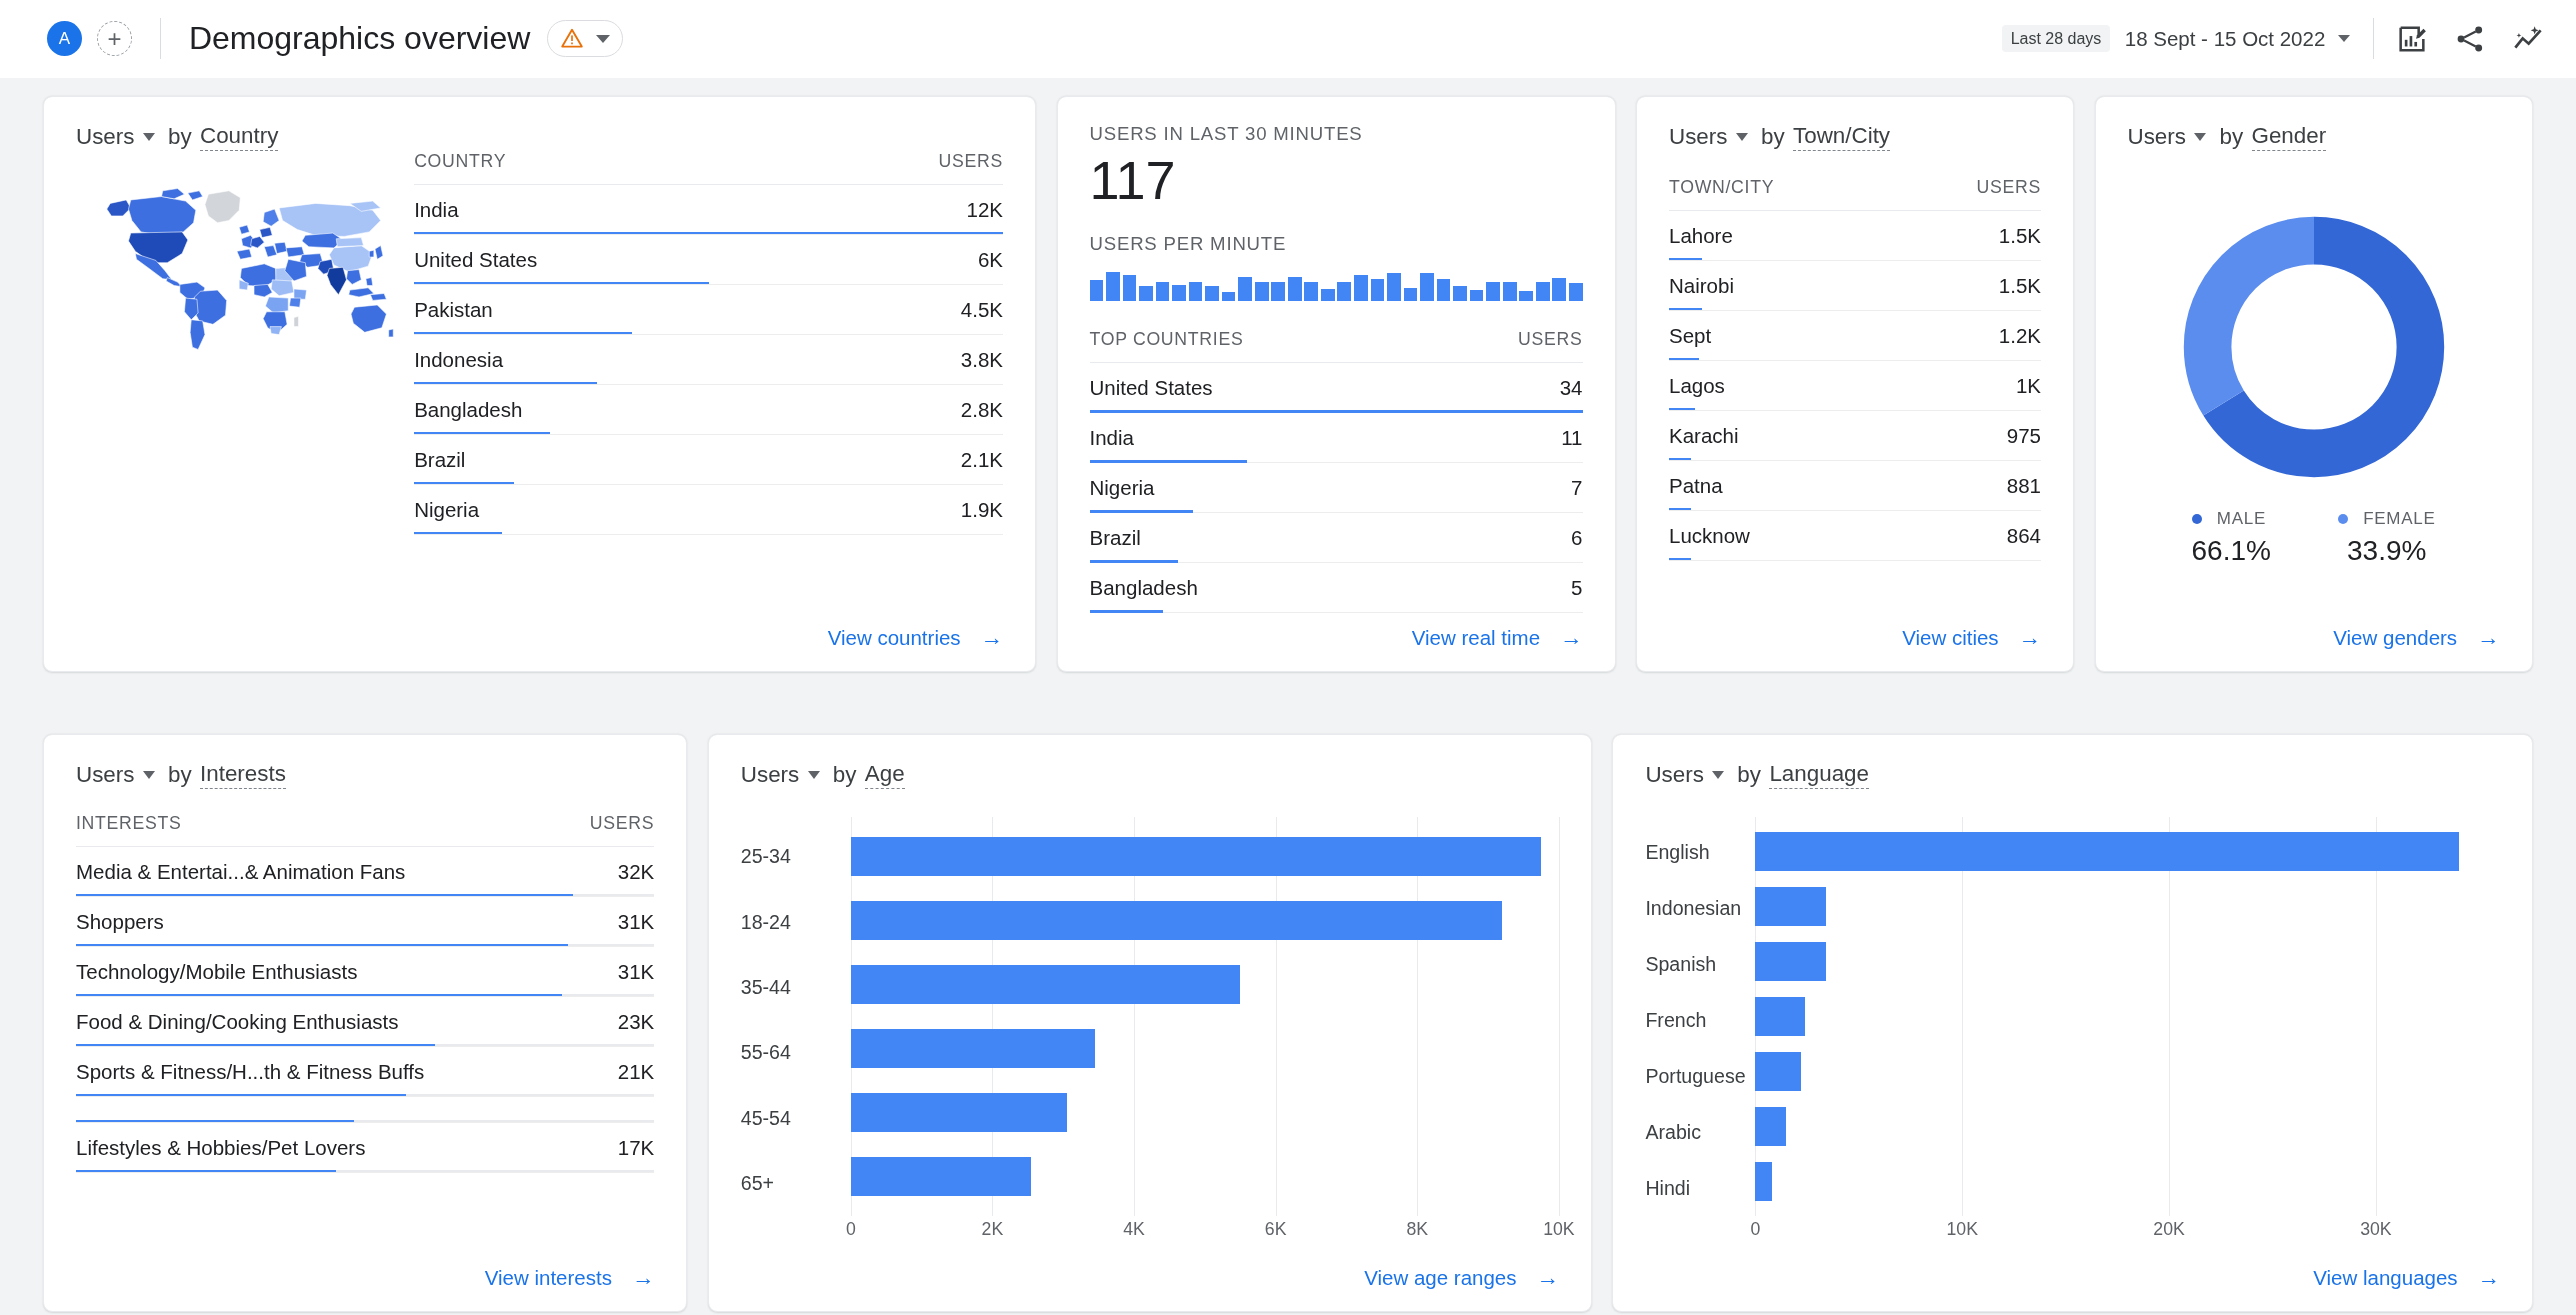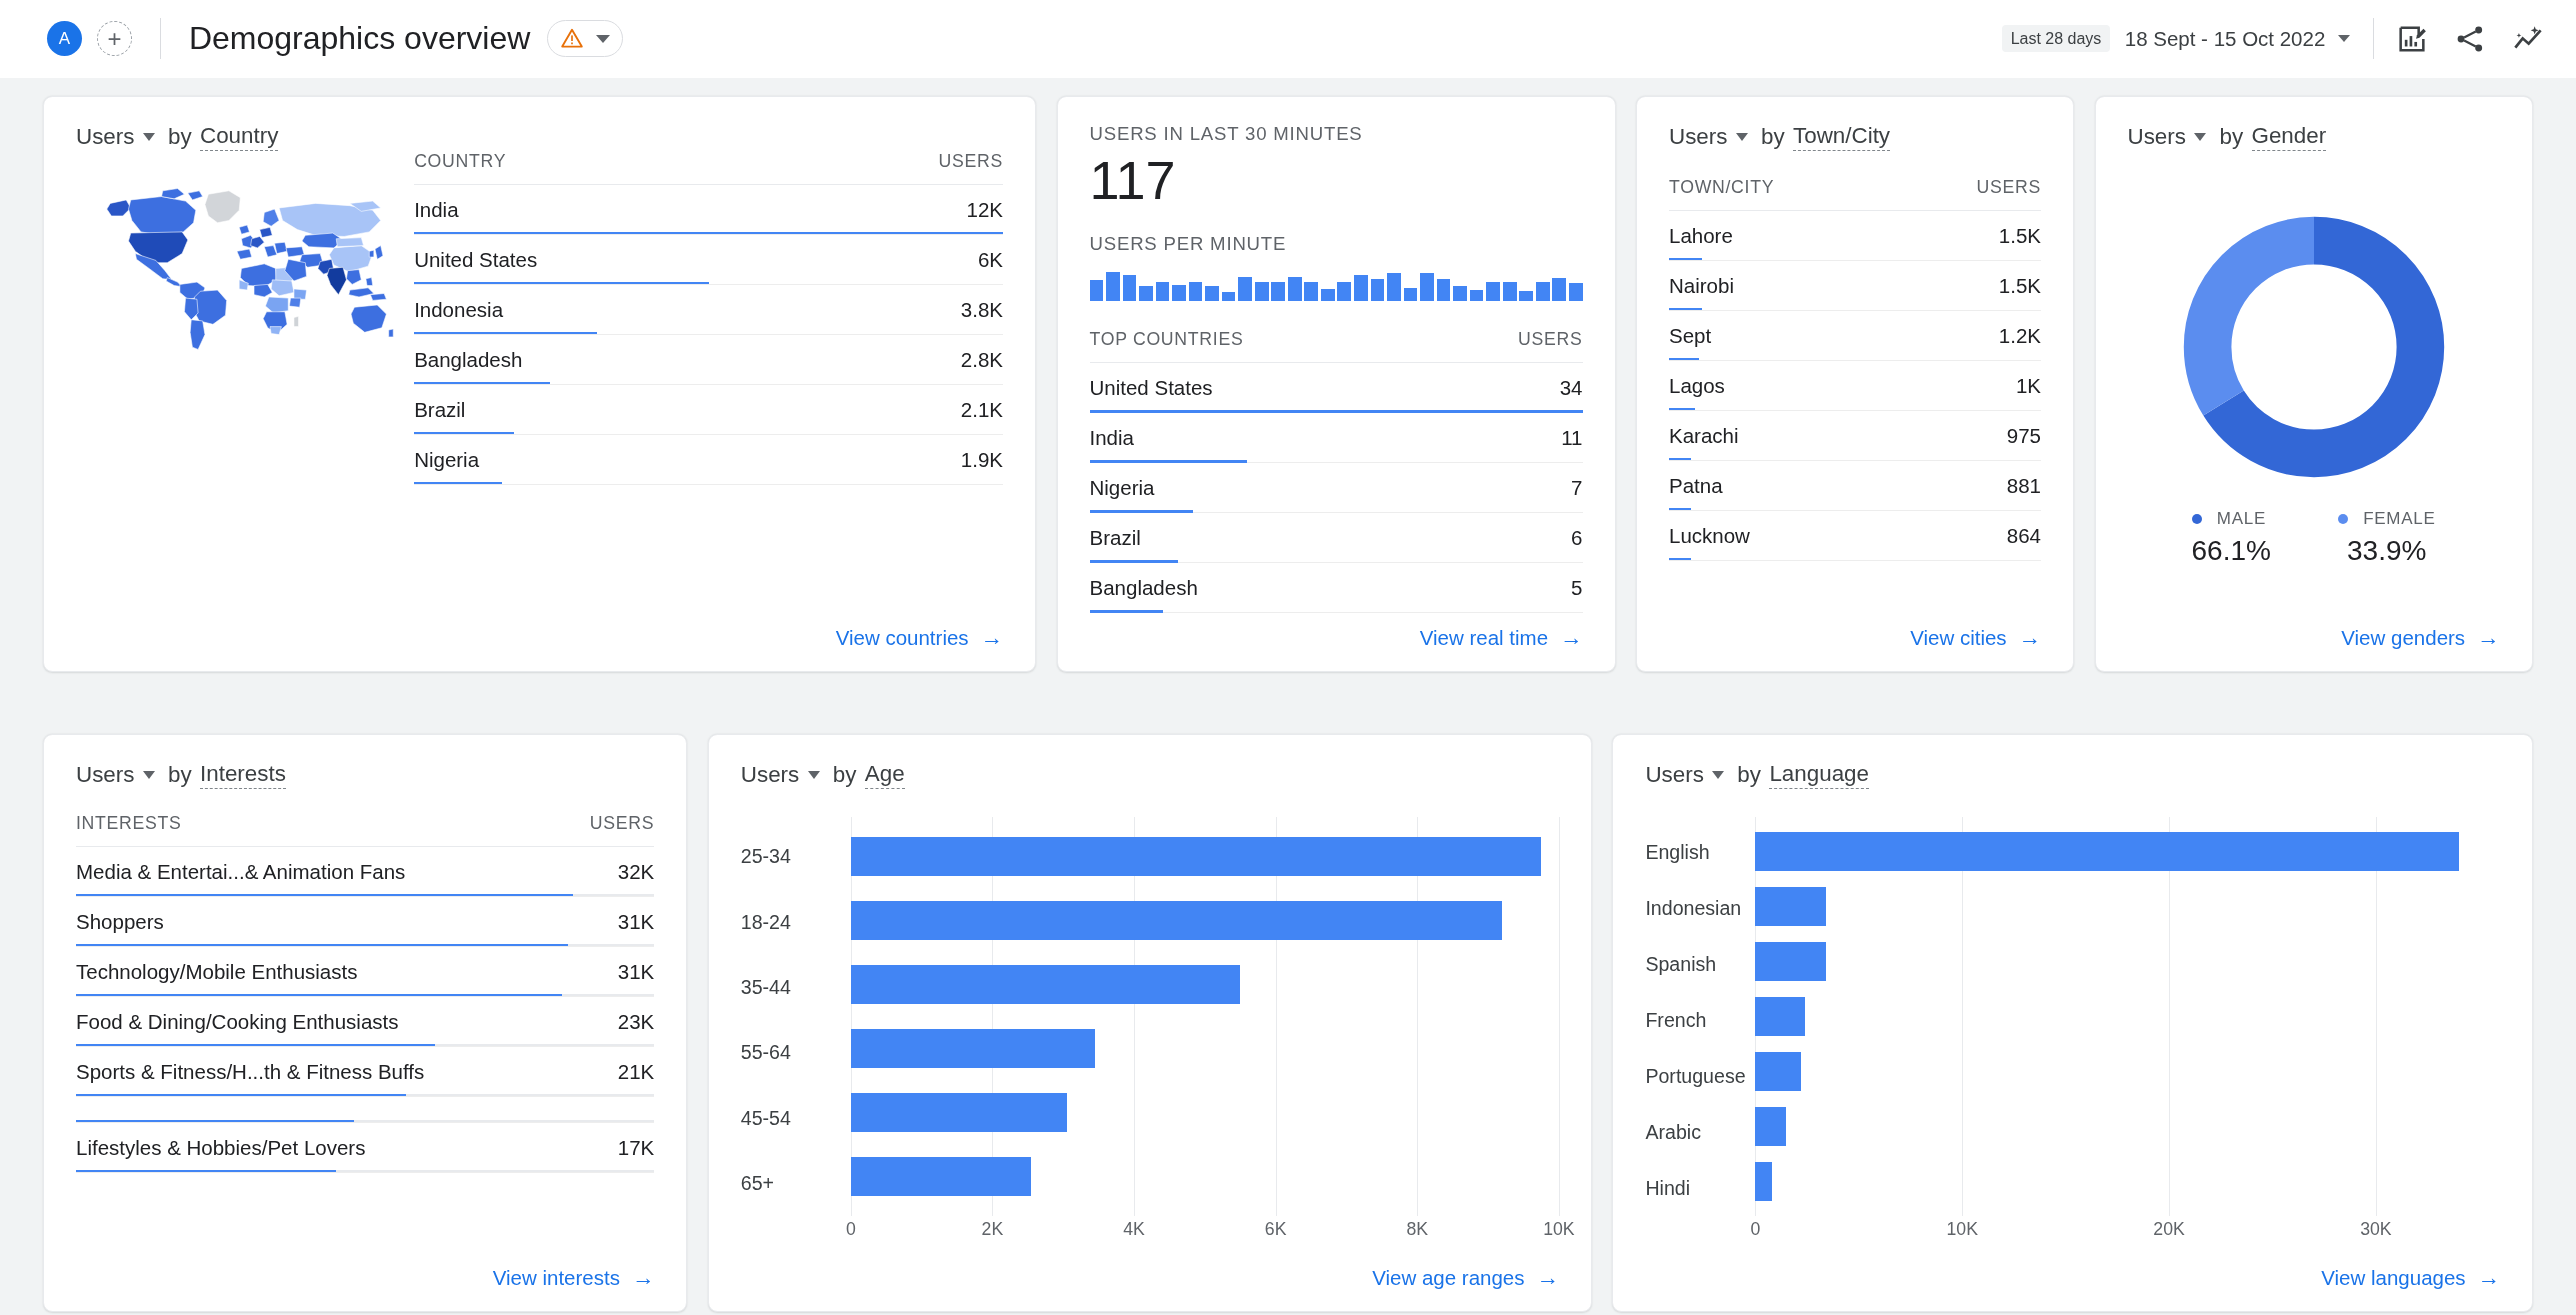--- a/index.html
+++ b/index.html
@@ -197,21 +197,21 @@
   .xtick {
     position:absolute; font-size:17.7px; color:#5f6368; transform: translateX(-50%);
     white-space: nowrap;
   }
 
   .card-foot {
     margin-top: auto; display:flex; justify-content:flex-end;
     padding-top: 13px;
   }
   .view-link {
-    color:#1a73e8; font-size: 20.5px; display:inline-flex; align-items:center; gap:12px;
+    color:#1a73e8; font-size: 20.5px; display:inline-flex; align-items:center; gap:20px;
     white-space: nowrap;
     justify-content: center;
   }
   .arr { font-size: 22.4px; line-height: 1; }
 </style>
 </head>
 <body>
 
 <div class="topbar">
   <div class="avatar">A</div>
@@ -372,20 +372,27 @@
                 <span class="tbl-val">12K</span>
               </div>
               <div class="bar-fill" style="width: 100%;"></div>
             </div>
             <div class="tbl-row">
               <div class="tbl-row-inner">
                 <span class="tbl-name">United States</span>
                 <span class="tbl-val">6K</span>
               </div>
               <div class="bar-fill" style="width: 50%;"></div>
+            </div>
+            <div class="tbl-row">
+              <div class="tbl-row-inner">
+                <span class="tbl-name">Pakistan</span>
+                <span class="tbl-val">4.5K</span>
+              </div>
+              <div class="bar-fill" style="width: 37%;"></div>
             </div>
             <div class="tbl-row">
               <div class="tbl-row-inner">
                 <span class="tbl-name">Indonesia</span>
                 <span class="tbl-val">3.8K</span>
               </div>
               <div class="bar-fill" style="width: 31%;"></div>
             </div>
             <div class="tbl-row">
               <div class="tbl-row-inner">

